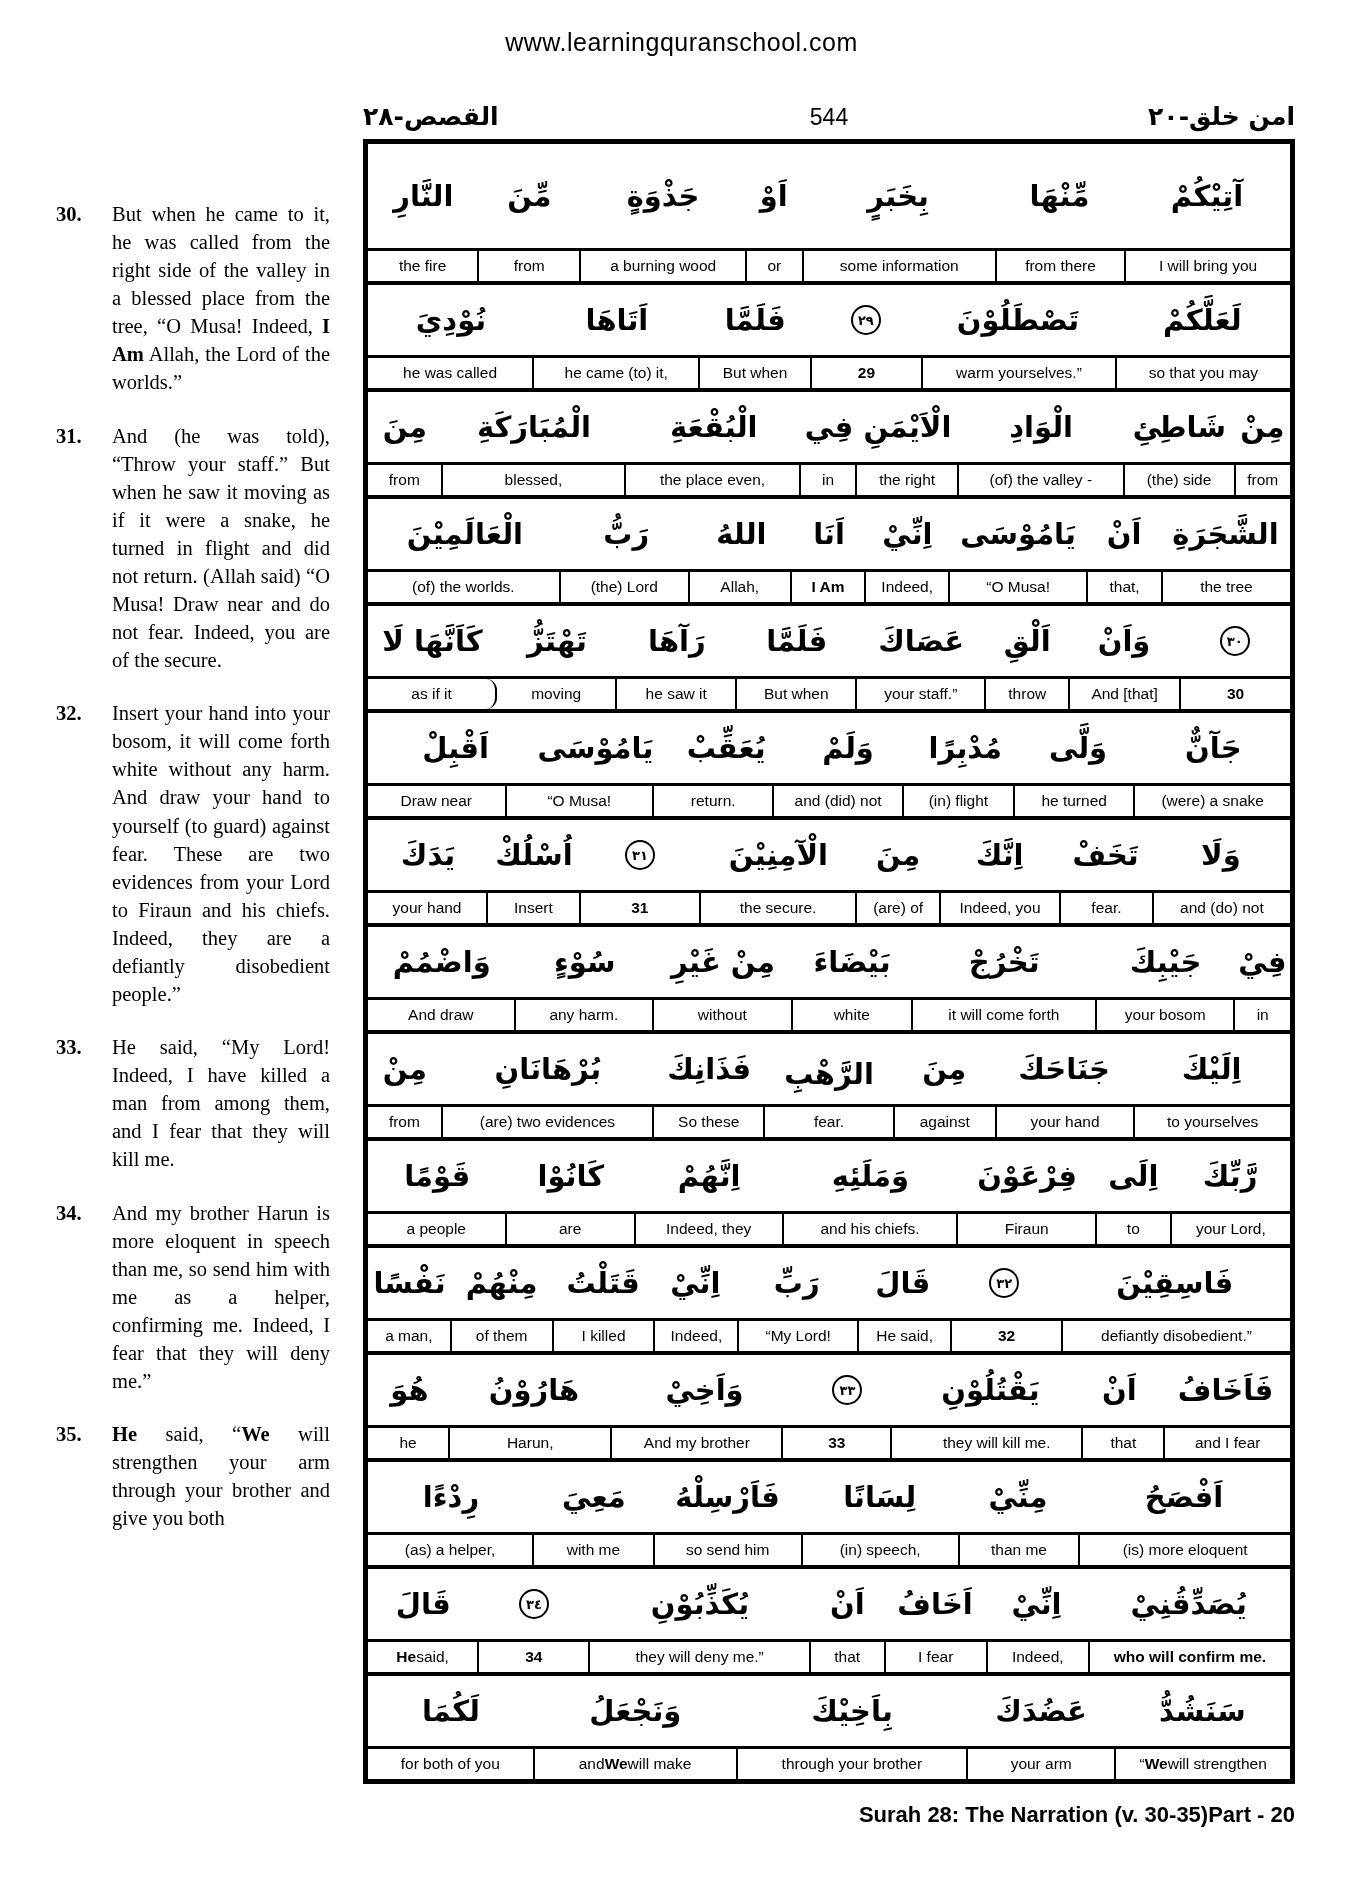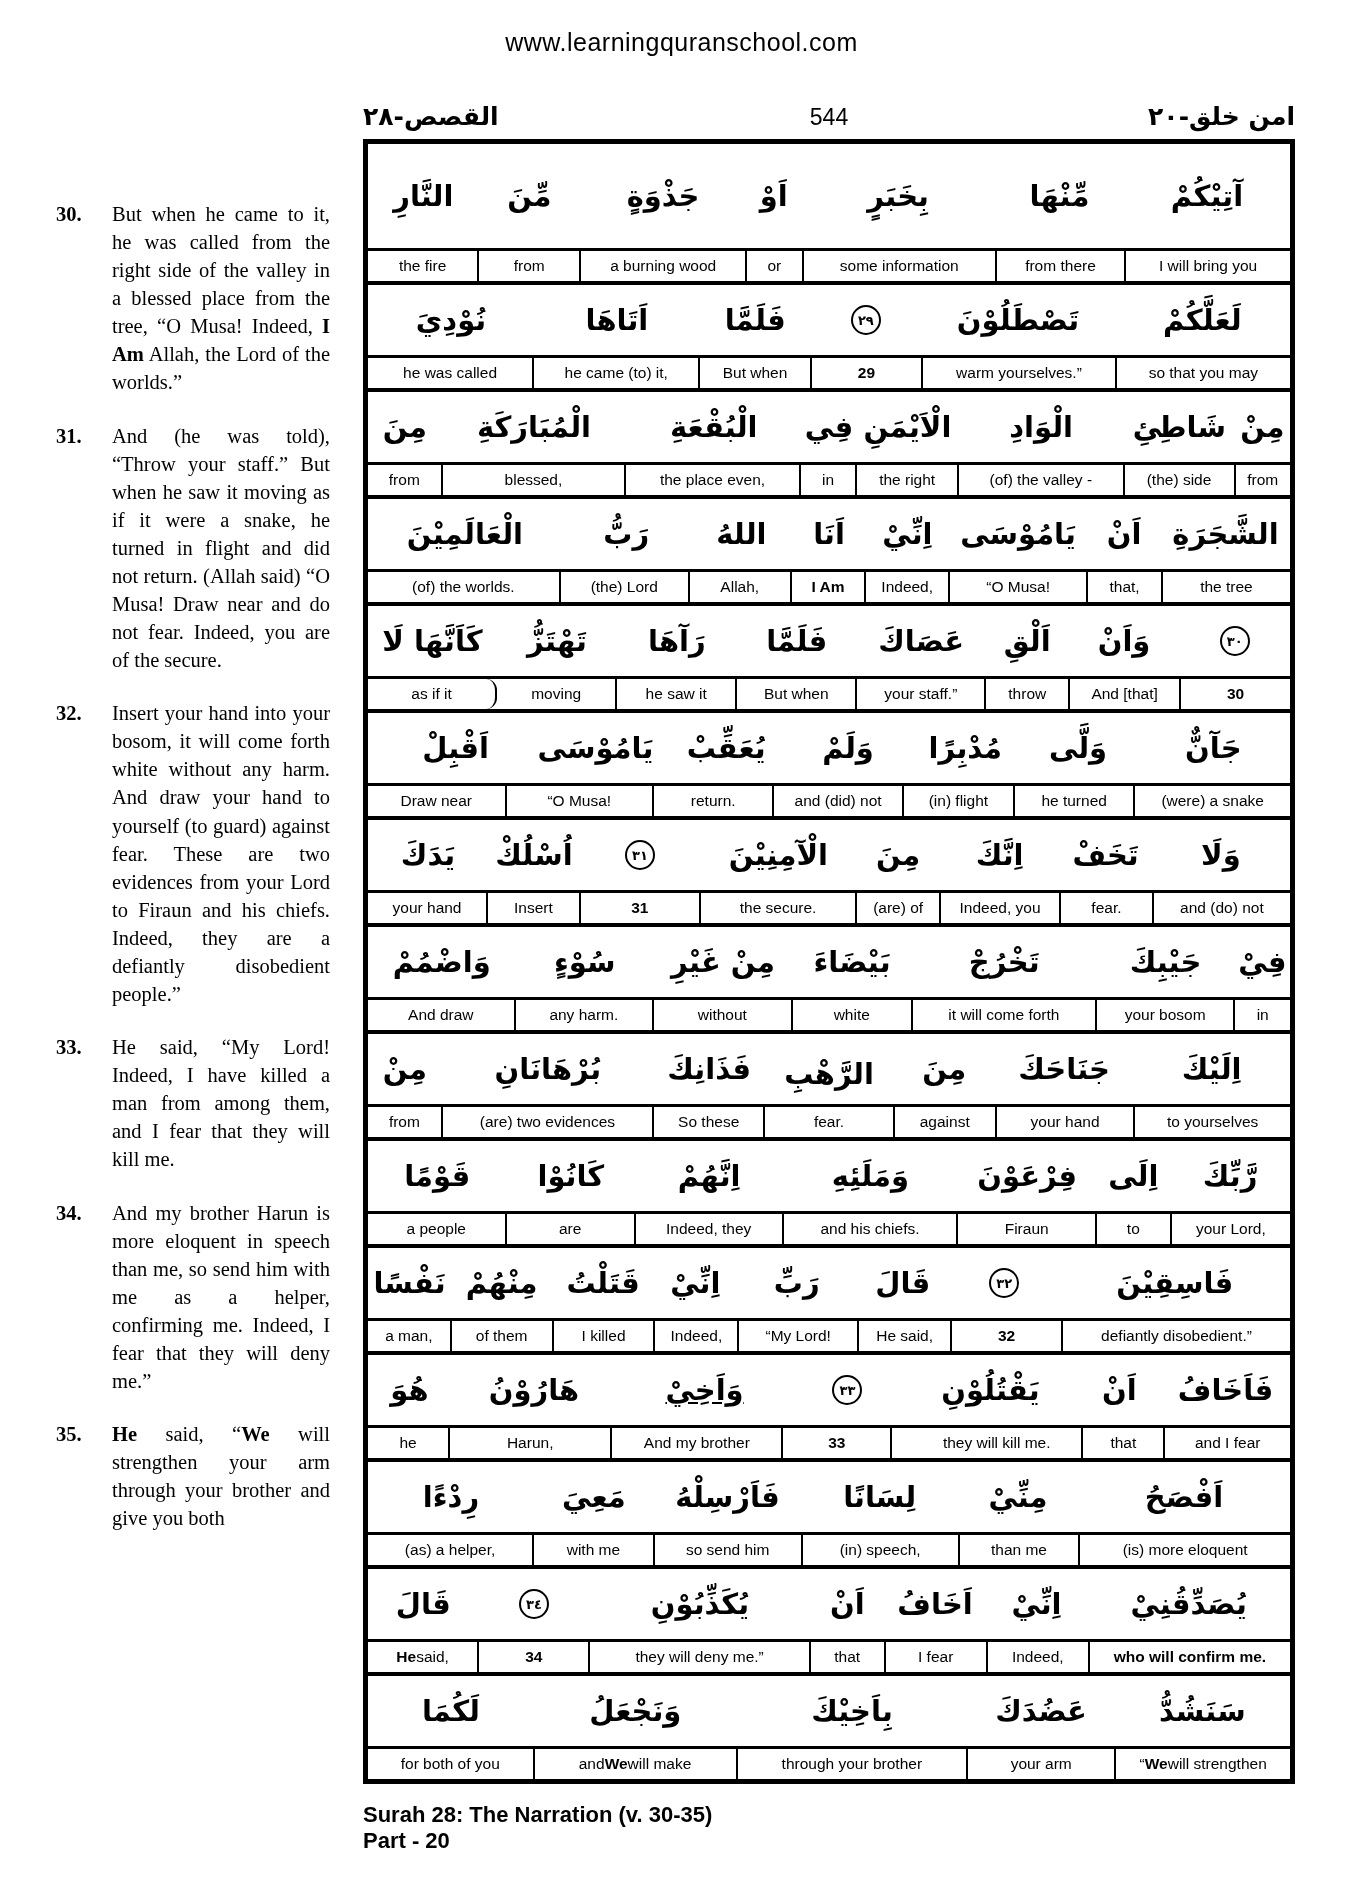--- a/index.html
+++ b/index.html
@@ -23,21 +23,21 @@
   .block:last-child{border-bottom:none;}
   .ar-row{display:flex;height:70px;align-items:center;}
   .block:first-child .ar-row{height:104px;}
   .ar-cell{display:flex;justify-content:center;align-items:center;min-width:0;}
   .ar-word{font-family:"DejaVu Sans",sans-serif;font-size:29px;font-weight:bold;direction:rtl;white-space:nowrap;}
   .verse-circle{width:30px;height:30px;border:2px solid #000;border-radius:50%;display:flex;align-items:center;justify-content:center;font-family:"DejaVu Sans",sans-serif;font-size:13px;font-weight:bold;box-sizing:border-box;}
   .en-row{display:flex;border-top:3px solid #000;height:30px;}
   .en-cell{display:flex;align-items:center;justify-content:center;border-right:2.5px solid #000;font-family:"Liberation Sans",sans-serif;font-size:15.5px;white-space:nowrap;overflow:hidden;min-width:0;}
   .en-cell:last-child{border-right:none;}
   .en-cell.verse{font-weight:bold;}
-  .footer{margin-left:363px;width:932px;display:flex;justify-content:flex-end;margin-top:18px;font-family:"Liberation Sans",sans-serif;font-weight:bold;font-size:22px;flex-direction:column;}
+  .footer{margin-left:363px;width:932px;display:flex;justify-content:flex-end;margin-top:18px;font-family:"Liberation Sans",sans-serif;font-weight:bold;font-size:22px;}
 </style>
 </head>
 <body>
 
 <div class="page">
   <div class="site-url">www.learningquranschool.com</div>
 
   <div class="content">
     <div class="left-col">
         <div class="para">
@@ -469,21 +469,21 @@
             </div>
           </div>
           <div class="block">
             <div class="ar-row">
               <div class="ar-cell" style="flex: 9 1 0px;">
                 <span class="ar-word">هُوَ</span>
               </div>
               <div class="ar-cell" style="flex: 18 1 0px;">
                 <span class="ar-word">هَارُوْنُ</span>
               </div>
-              <div class="ar-cell" style="flex: 19 1 0px; text-decoration: underline;">
+              <div class="ar-cell" style="flex: 19 1 0px;">
                 <span class="ar-word">وَاَخِيْ</span>
               </div>
               <div class="ar-cell" style="flex: 12 1 0px;">
                 <span class="verse-circle">٣٣</span>
               </div>
               <div class="ar-cell" style="flex: 19 1 0px;">
                 <span class="ar-word">يَقْتُلُوْنِ</span>
               </div>
               <div class="ar-cell" style="flex: 9 1 0px;">
                 <span class="ar-word">اَنْ</span>

